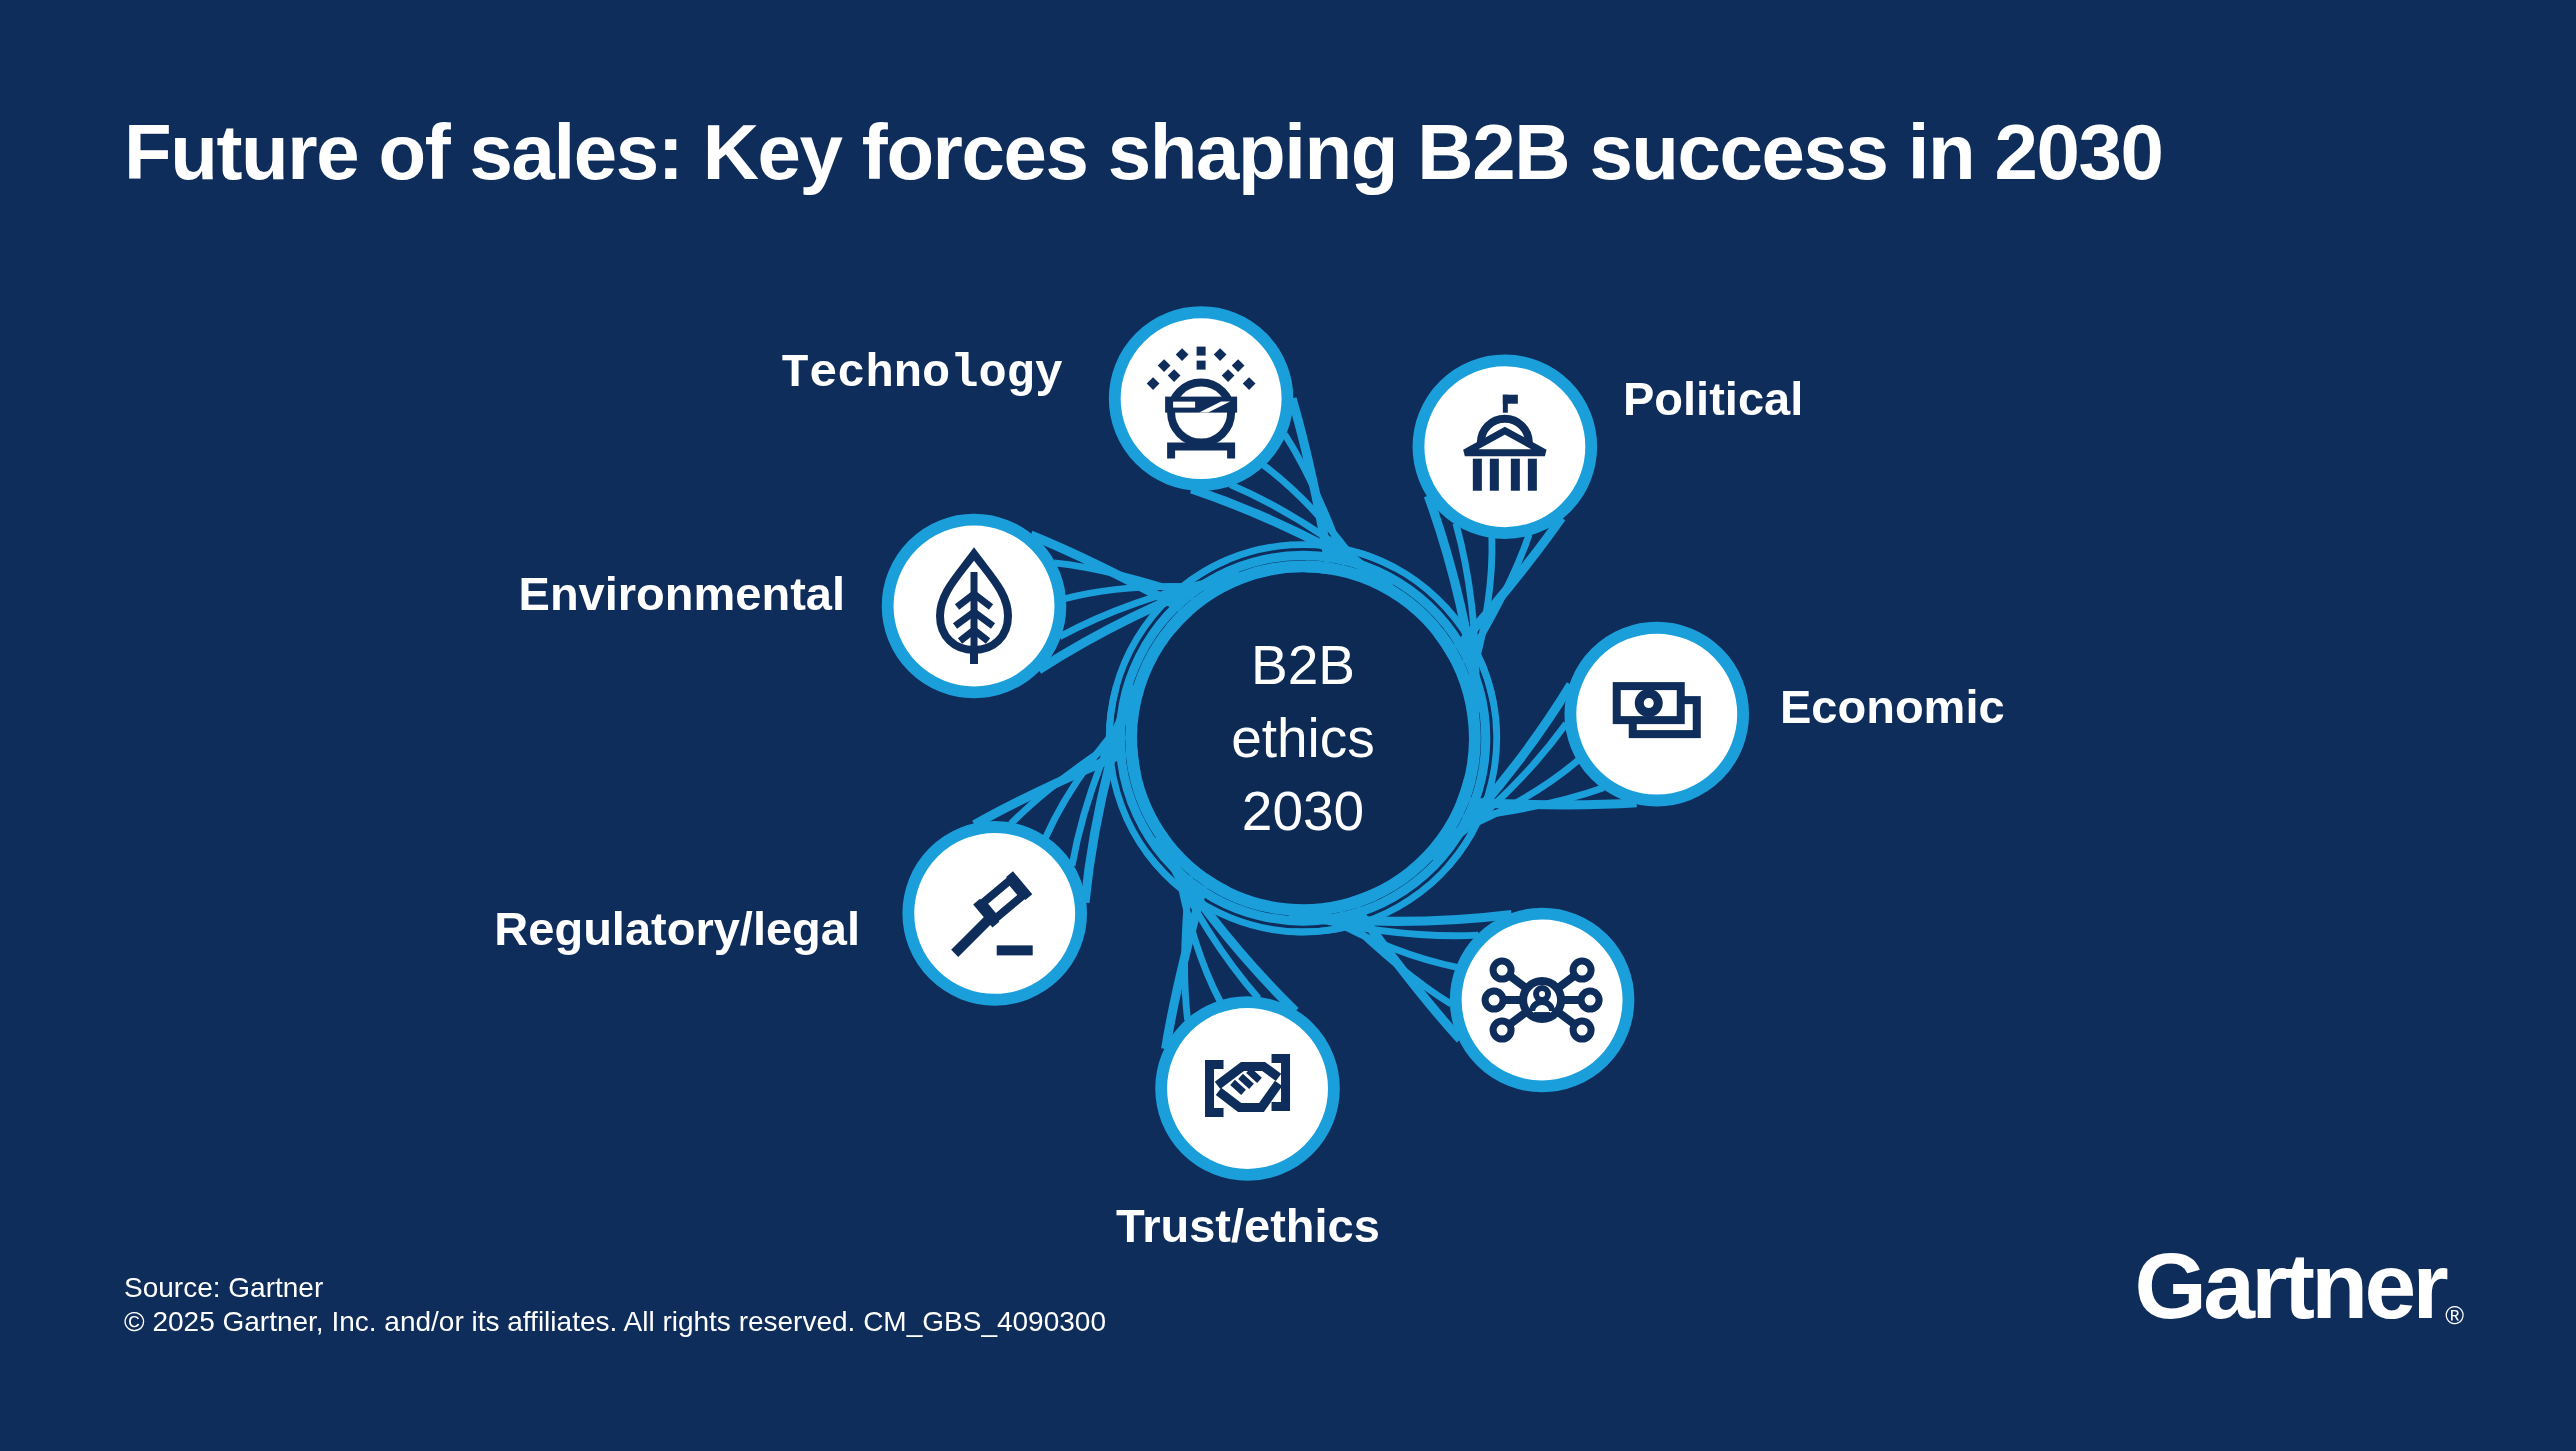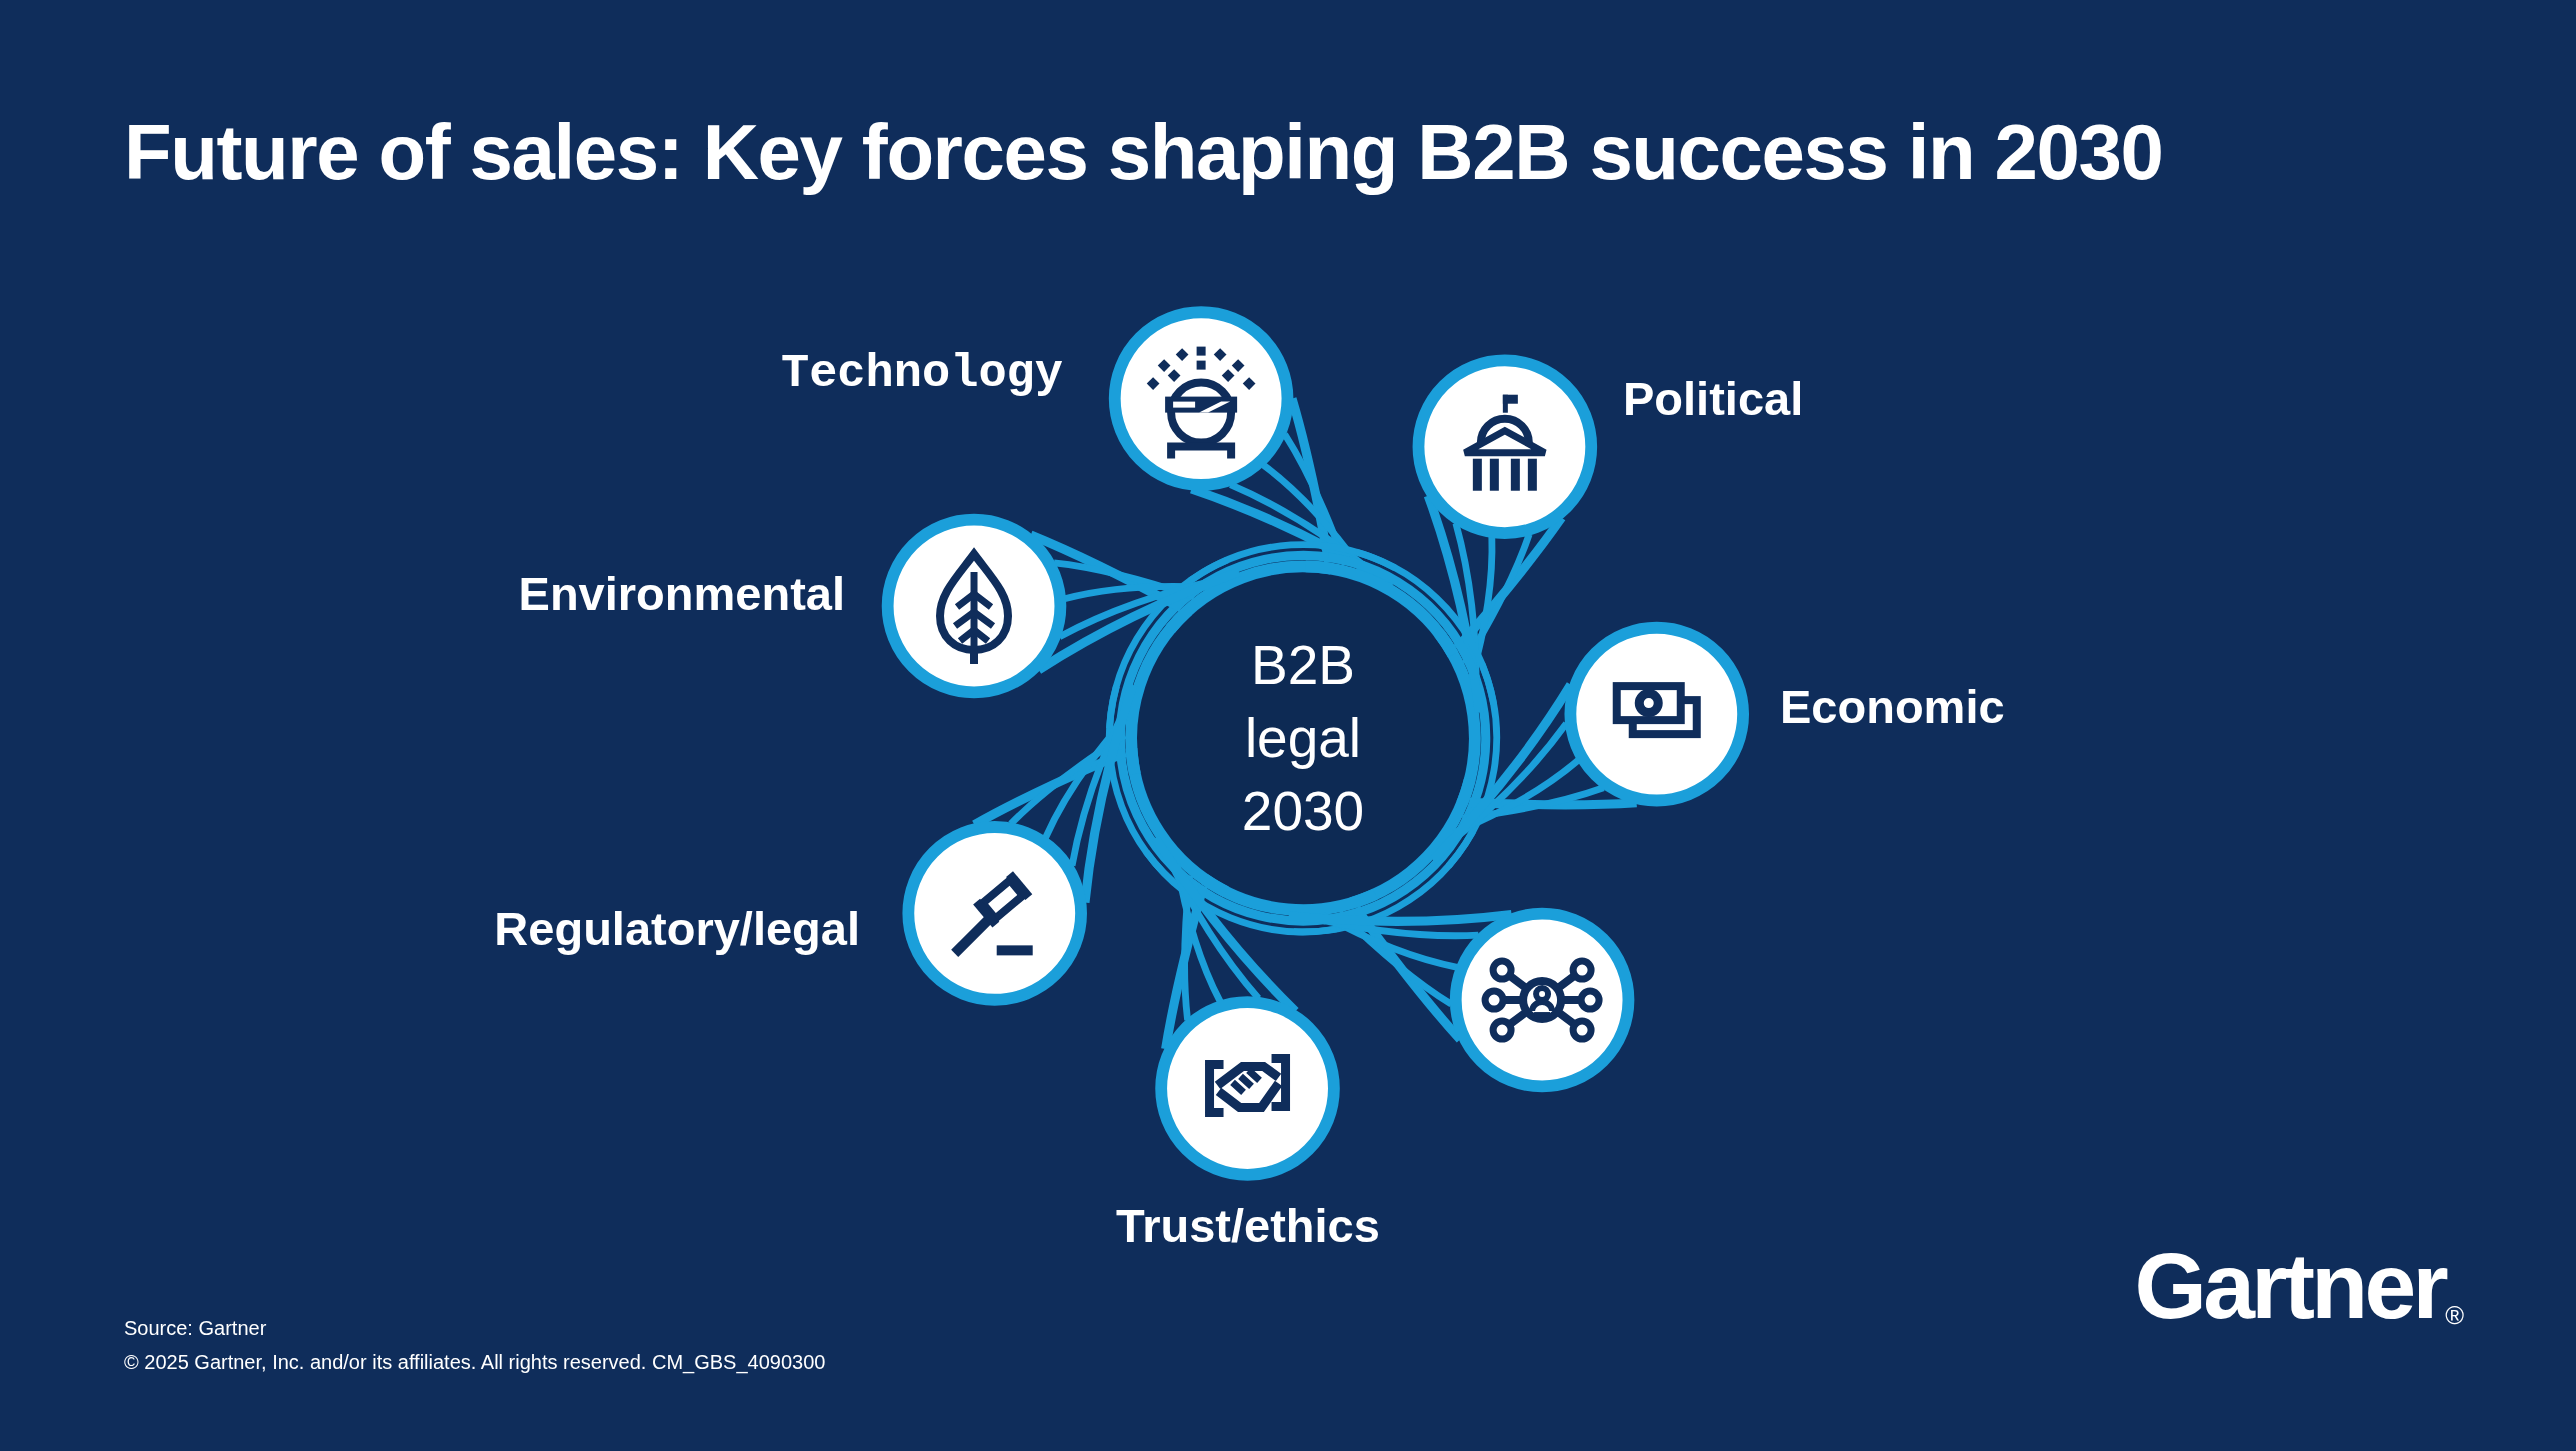--- a/index.html
+++ b/index.html
@@ -32,21 +32,21 @@
   }
   .node-label{
     position:absolute;
     color:var(--white);
     font-size:47px;font-weight:700;line-height:56px;
     white-space:nowrap;
   }
   .footer{
     position:absolute;left:124px;top:1271px;
     color:var(--white);
-    font-size:20px;font-weight:400;line-height:34px;margin-top:40px;
+    font-size:28px;font-weight:400;line-height:34px;
   }
   .logo{
     position:absolute;right:112px;top:1244px;
     color:var(--white);
     font-size:93px;font-weight:700;letter-spacing:-3.6px;
     line-height:84px;white-space:nowrap;
   }
   .logo .reg{
     display:inline-block;
     font-size:25.5px;font-weight:400;letter-spacing:0;
@@ -229,21 +229,21 @@
           <path class="s7" d="M60,26 L60,104"></path>
           <path class="s7" d="M60,48 L43,61 M60,48 L77,61 M60,66 L41,80 M60,66 L79,80 M60,84 L46,95 M60,84 L74,95"></path>
         </g>
       </g>
 
     </g>
   </svg>
 
   <div class="center-text">
     <div>B2B</div>
-    <div>legal</div>
+    <div>ethics</div>
     <div>2030</div>
   </div>
 
   <div class="node-label" style="top: 346px; right: 1513px; font-family: Liberation Mono, monospace;">Technology</div>
   <div class="node-label" style="top: 371px; left: 1623px;">Political</div>
   <div class="node-label" style="top: 679px; left: 1780px;">Economic</div>
   <div class="node-label" style="top: 1198px; left: 1248px; transform: translateX(-50%);">Trust/ethics</div>
   <div class="node-label" style="top: 566px; right: 1731px;">Environmental</div>
   <div class="node-label" style="top: 901px; right: 1716px;">Regulatory/legal</div>
 

